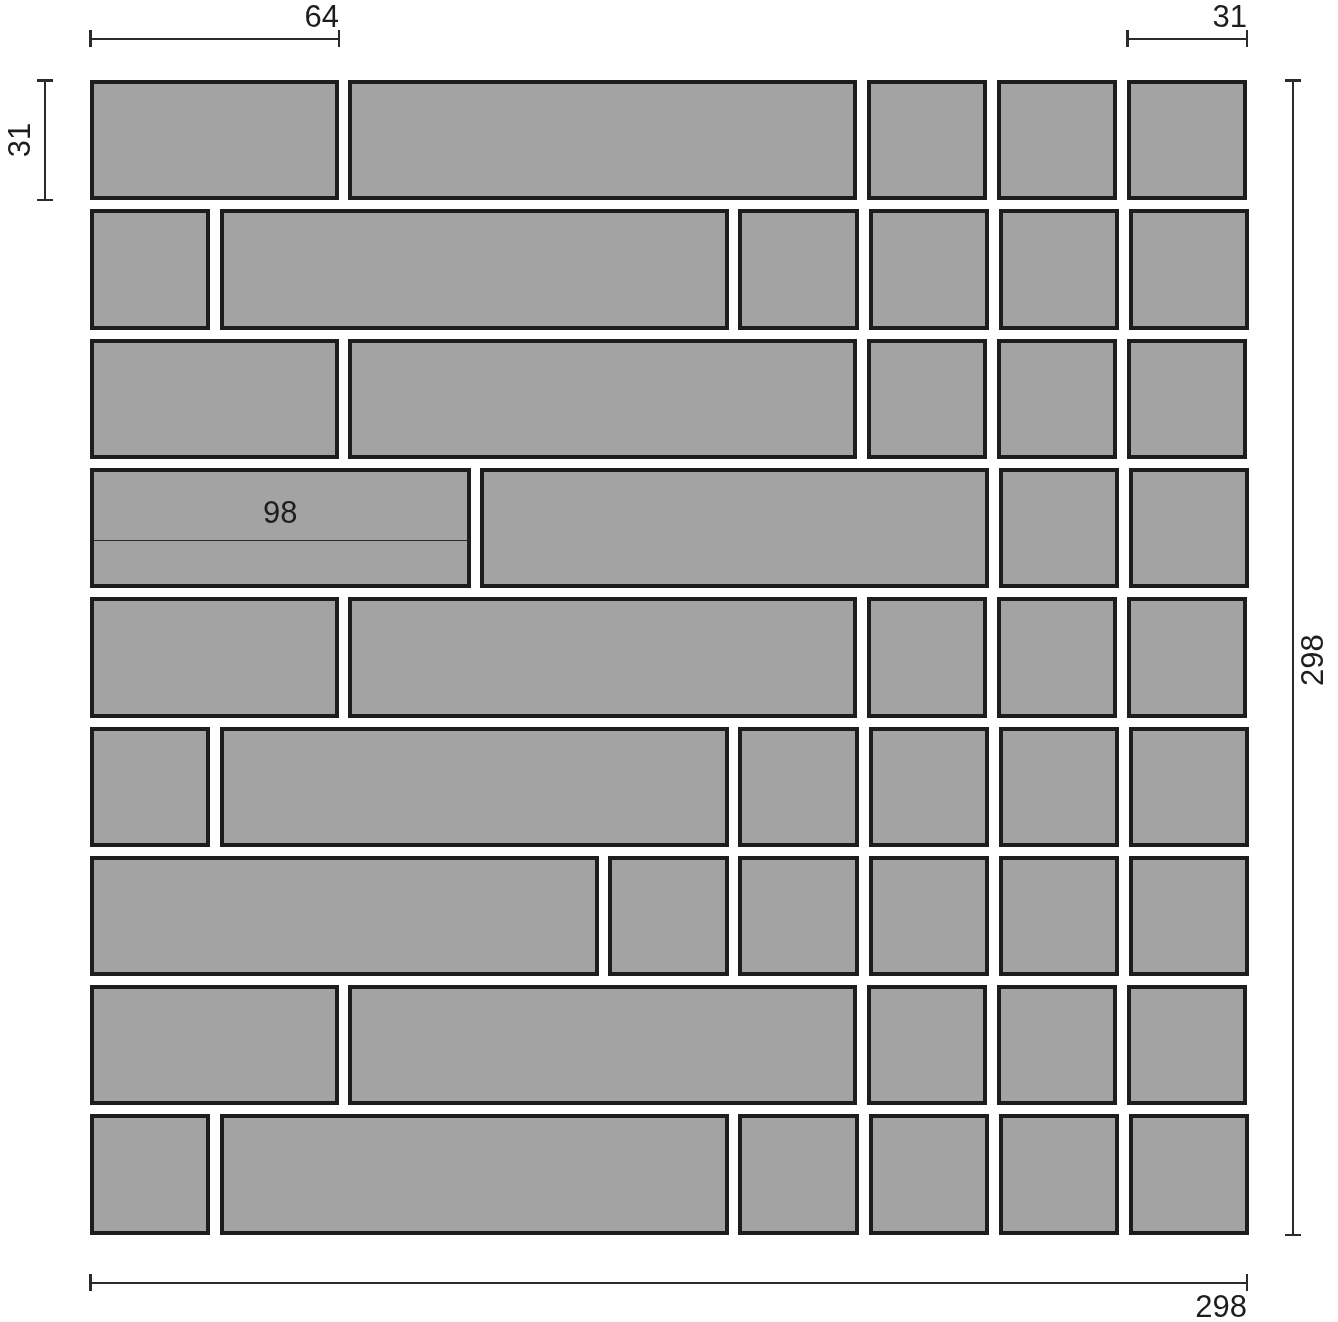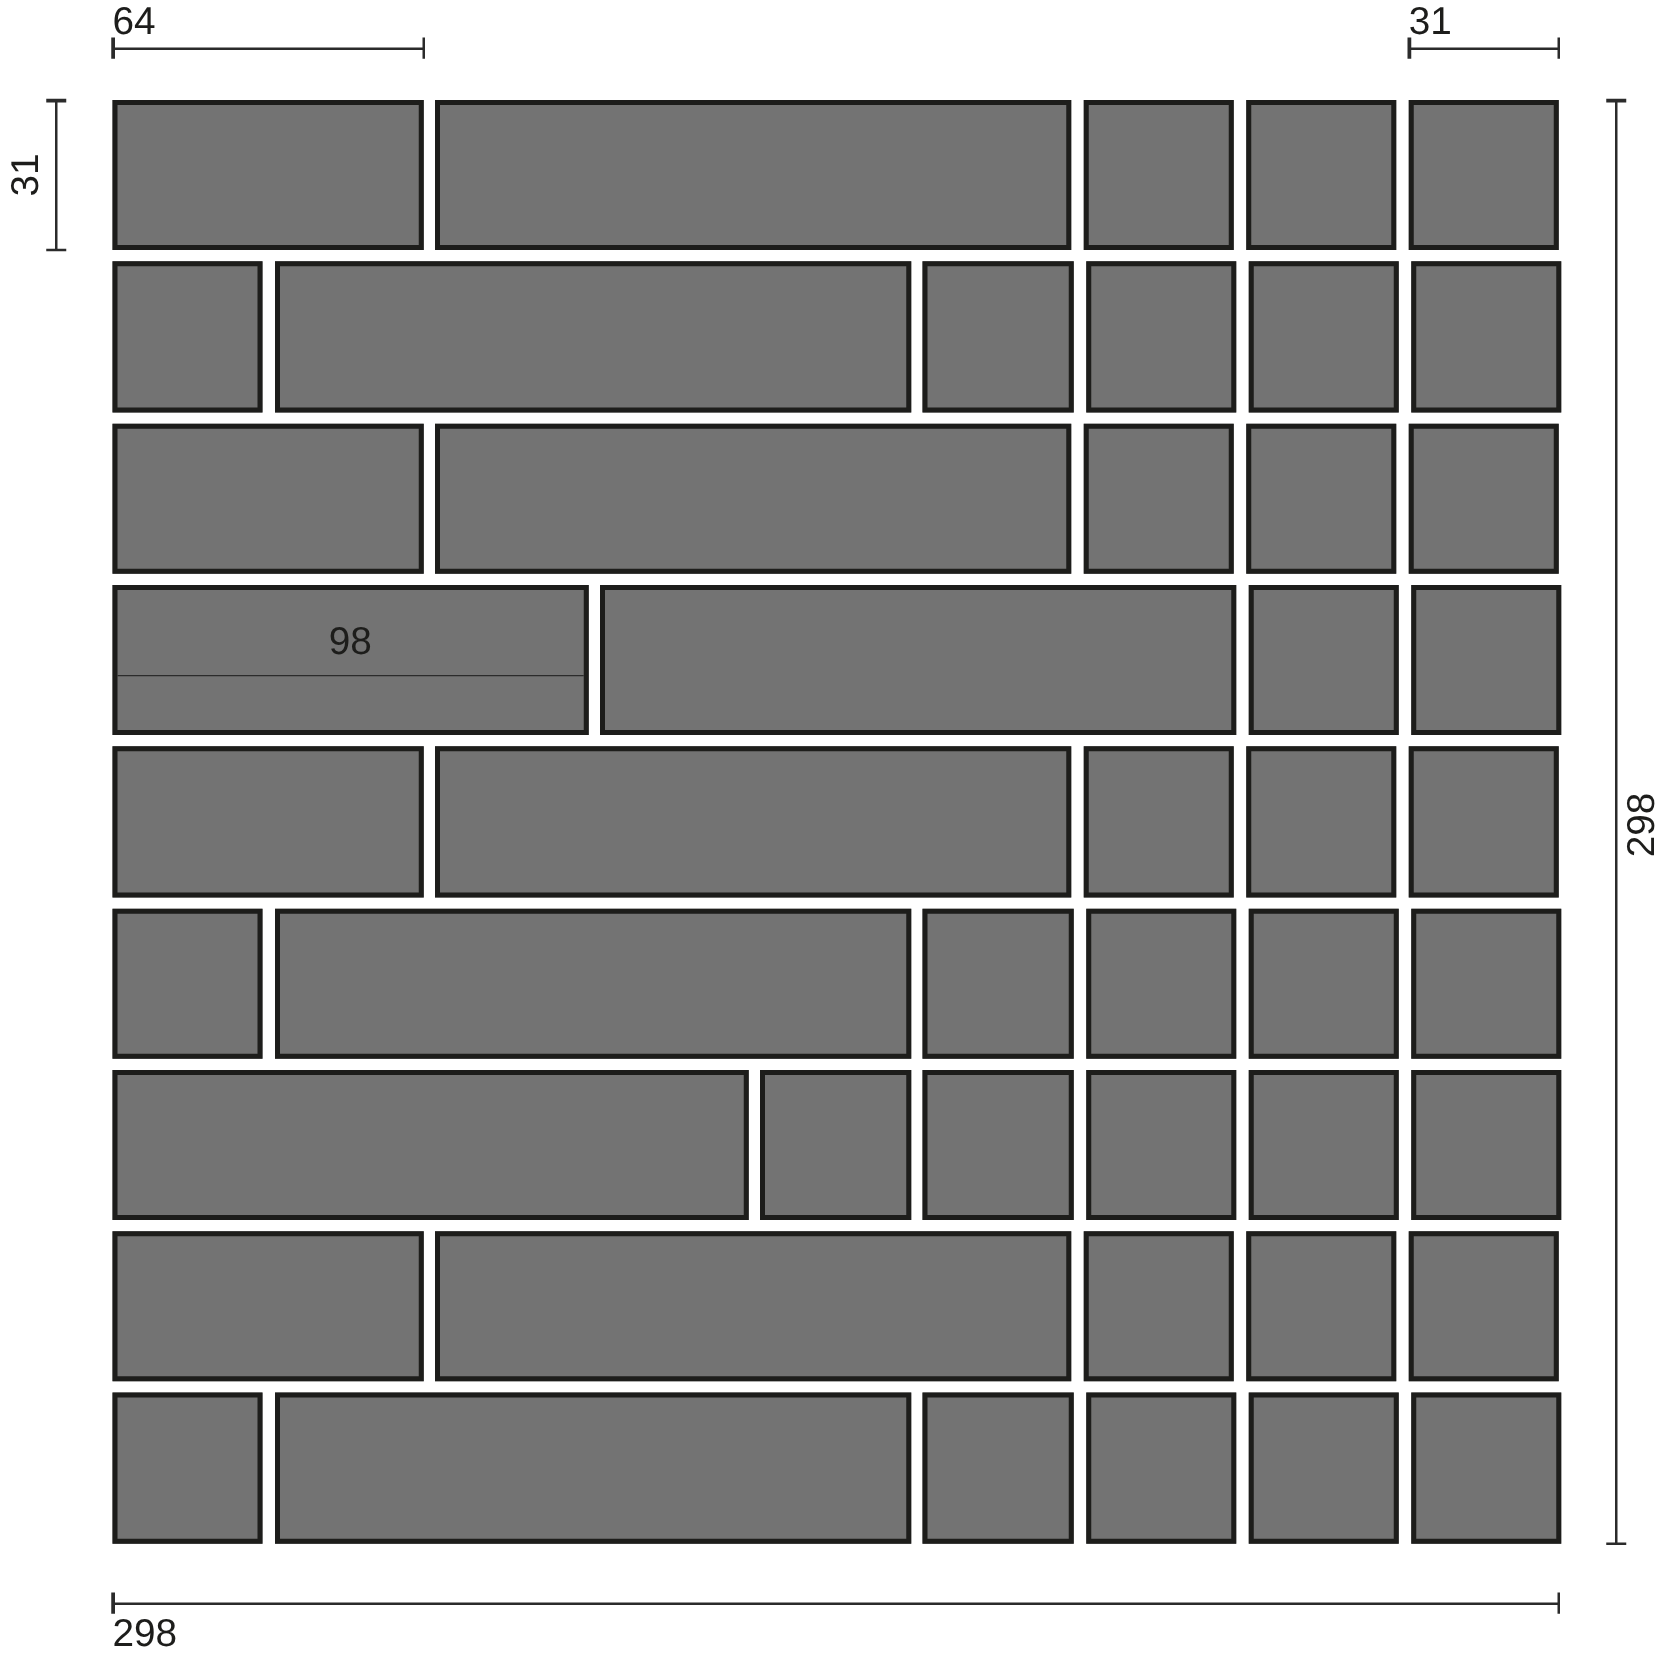--- a/index.html
+++ b/index.html
@@ -14,21 +14,21 @@
     height: 1322px;
     background: var(--bg, #ffffff);
     overflow: hidden;
     color: var(--text, #1d1d1b);
   }
   
   .tile {
     position: absolute;
     box-sizing: border-box;
     border: 4px solid var(--border, #1d1d1b);
-    background: #737373;
+    background: #a3a3a3;
     text-decoration: underline;
   }
   .inner-dim-line {
     position: absolute;
     left: 0;
     right: 0;
     top: 68px;
     height: 1.5px;
     background: var(--dim, #2b2b2b);
   }
@@ -67,21 +67,21 @@
   .tick-h {
     position: absolute;
     width: 16px;
     height: 2.5px;
     background: var(--dim, #2b2b2b);
   }
   .dim-label {
     position: absolute;
     left: 0;
     right: 0;
-    text-align: left;
+    text-align: right;
     font-size: 31px;
     line-height: 34px;
     color: var(--text, #1d1d1b);
   }
   .dim-label-rot {
     position: absolute;
     width: 120px;
     height: 34px;
     text-align: center;
     font-size: 31px;

